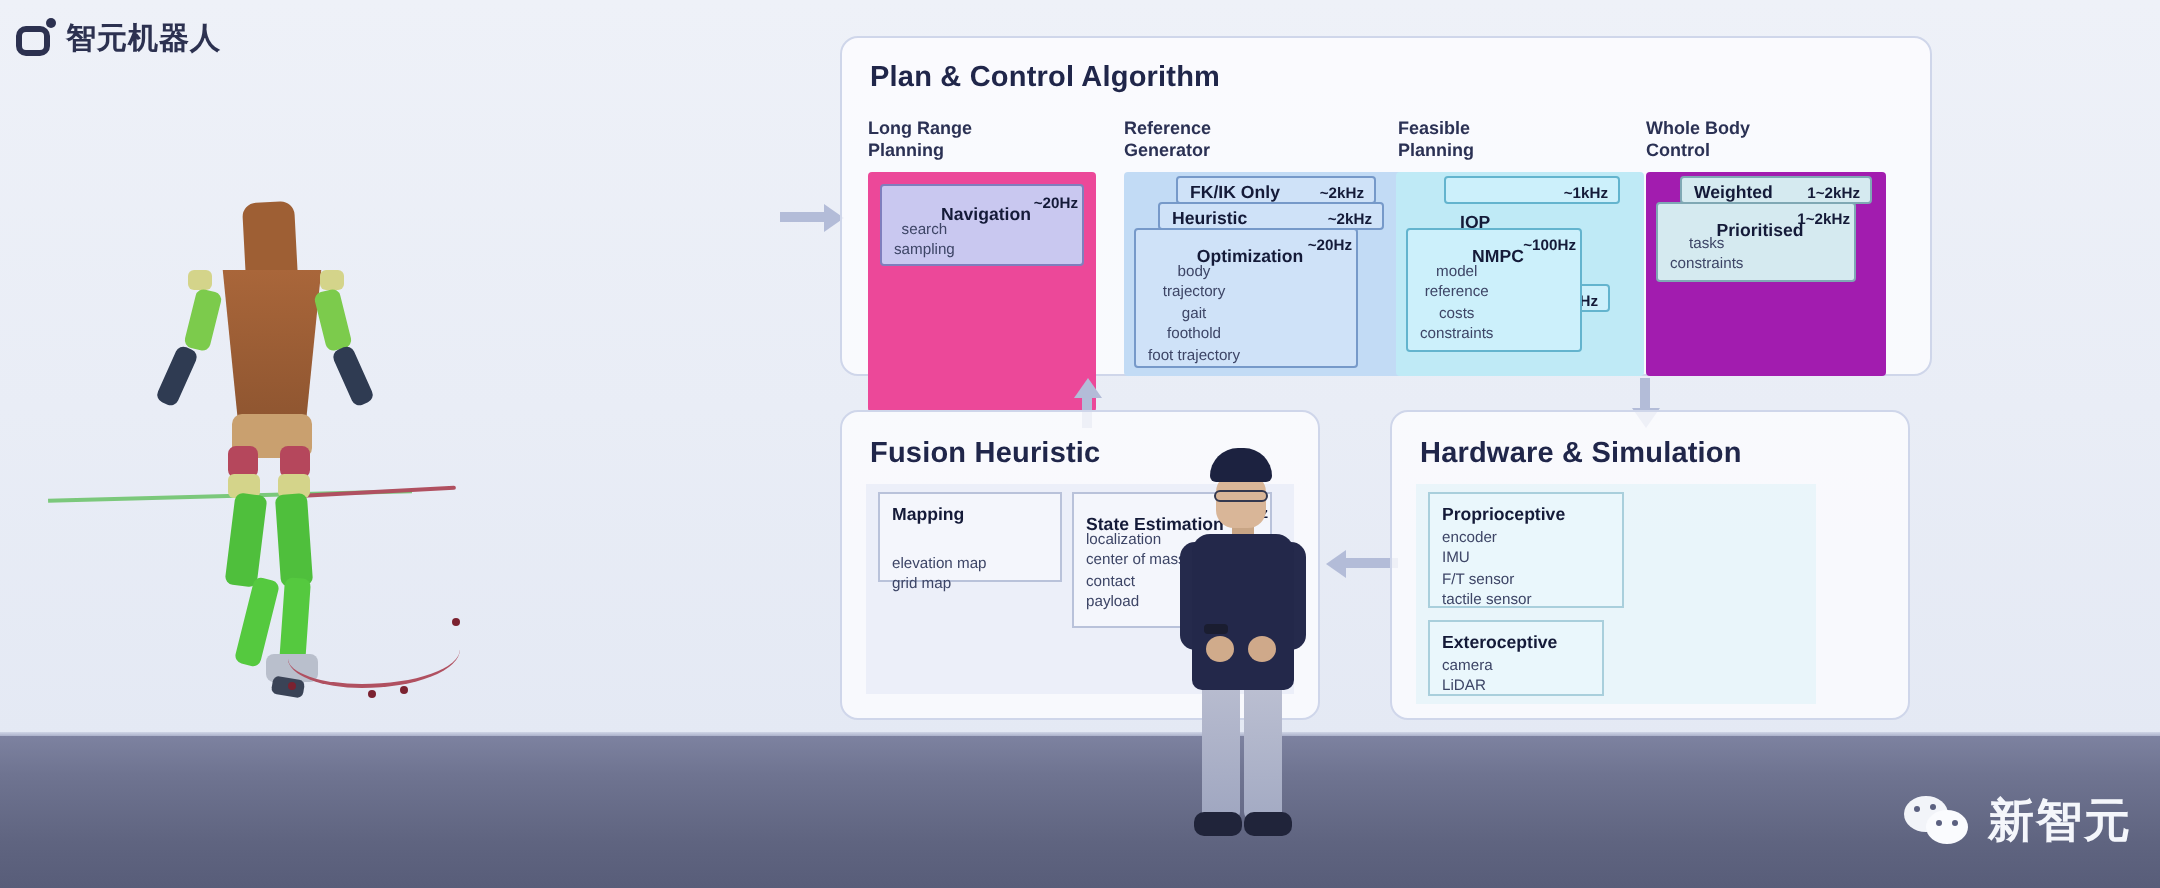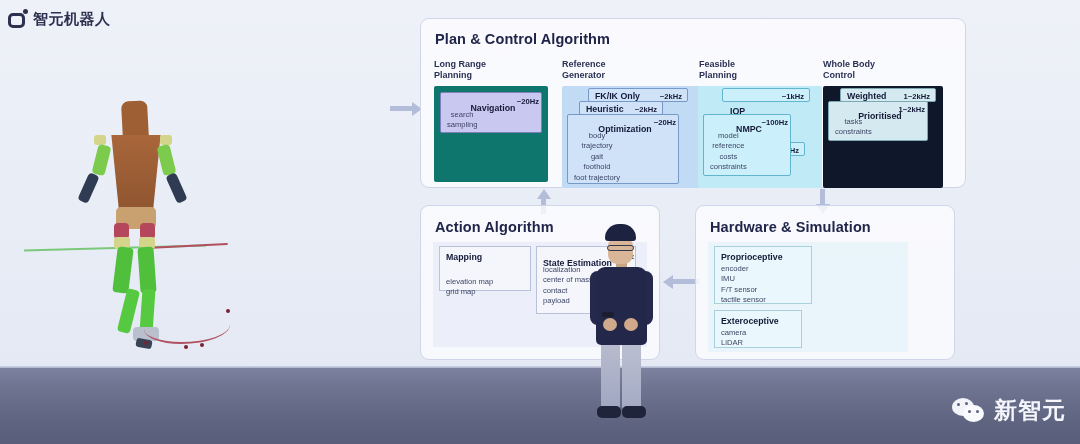--- a/index.html
+++ b/index.html
@@ -70,27 +70,27 @@
 
   
   #panel-pc { left:420px; top:18px; width:546px; height:170px; }
   #pc-title { position:absolute; left:14px; top:12px; }
 
   .pc-col { position:absolute; top:40px; }
   .pc-col .sub-title { position:absolute; left:0; top:0; }
   .pc-body { position:absolute; top:27px; border-radius:2px;text-align:center; }
 
   #col-lrp { left:13px; width:118px; }
-  #col-lrp .pc-body { width:114px; height:96px; background:#0f766e;padding-left:28px; }
+  #col-lrp .pc-body { width:114px; height:120px; background:#ec4899;padding-left:28px; }
   #col-rg  { left:141px; width:150px; }
   #col-rg  .pc-body { width:148px; height:102px; background:#c2dbf5; }
   #col-fp  { left:278px; width:140px; }
   #col-fp  .pc-body { left:-1px; width:124px; height:102px; background:#bfeaf6; }
   #col-wbc { left:402px; width:132px; }
-  #col-wbc .pc-body { width:120px; height:102px; background:#0f172a; }
+  #col-wbc .pc-body { width:120px; height:102px; background:#a21caf; }
 
   .card {
     position:absolute; border:1px solid #7e8bb5; border-radius:2px;
   }
   .card-lav  { background:#c9c8f0; border-color:#7f7fbd; }
   .card-blue { background:#cfe2f8; border-color:#7699c9; }
   .card-cyan { background:#ccf0fb; border-color:#63b4ce; }
   .card-teal { background:#d5eaf0; border-color:#7fa8b4; }
 
   
@@ -224,21 +224,21 @@
     <div class="pc-col" id="col-rg">
       <div class="sub-title">
         <span>Reference</span><br>
         <span>Generator</span>
       </div>
       <div class="pc-body">
         <div class="card card-blue" style="left:26px; top:2px; width:100px; height:14px;">
           <span class="bx-title" style="position:absolute;left:6px;top:2px;">FK/IK Only</span>
           <span class="bx-freq" style="position:absolute;right:5px;top:3px;">~2kHz</span>
         </div>
-        <div class="card card-blue" style="left:17px; top:15px; width:84px; height:14px;">
+        <div class="card card-blue" style="left:17px; top:15px; width:113px; height:14px;">
           <span class="bx-title" style="position:absolute;left:6px;top:2px;">Heuristic</span>
           <span class="bx-freq" style="position:absolute;right:5px;top:3px;">~2kHz</span>
         </div>
         <div class="card card-blue" style="left:5px; top:28px; width:112px; height:70px;">
           <div style="position:absolute;left:6px;top:3px;width:102px;">
             <span class="bx-title">Optimization</span>
             <span class="bx-freq" style="position:absolute;right:0;">~20Hz</span>
           </div>
           <div style="position:absolute;left:6px;top:16px;">
             <div class="bx-item">body</div>
@@ -313,21 +313,21 @@
     <div class="av" style="height:16px;"></div>
     <div class="tip tip-d" style="left:-4.5px; top:15px;"></div>
   </div>
 
   <div class="arrow" style="left:663px; top:279px;">
     <div class="ah" style="width:28px; margin-left:8px;"></div>
     <div class="tip tip-l" style="left:0; top:-4.5px;"></div>
   </div>
 
   <div class="panel" id="panel-fa">
-    <div class="panel-title" id="fa-title">Action Algorithm</div>
+    <div class="panel-title" id="fa-title">Fusion Heuristic</div>
     <div id="fa-inner"></div>
     <div id="fa-map">
       <div style="position:absolute;left:6px;top:5px;">
         <div class="bx-title">Mapping</div>
         <div class="bx-item" style="margin-top:15px;">elevation map</div>
         <div class="bx-item">grid map</div>
       </div>
     </div>
     <div id="fa-se">
       <div style="position:absolute;left:6px;top:5px;width:90px;">

